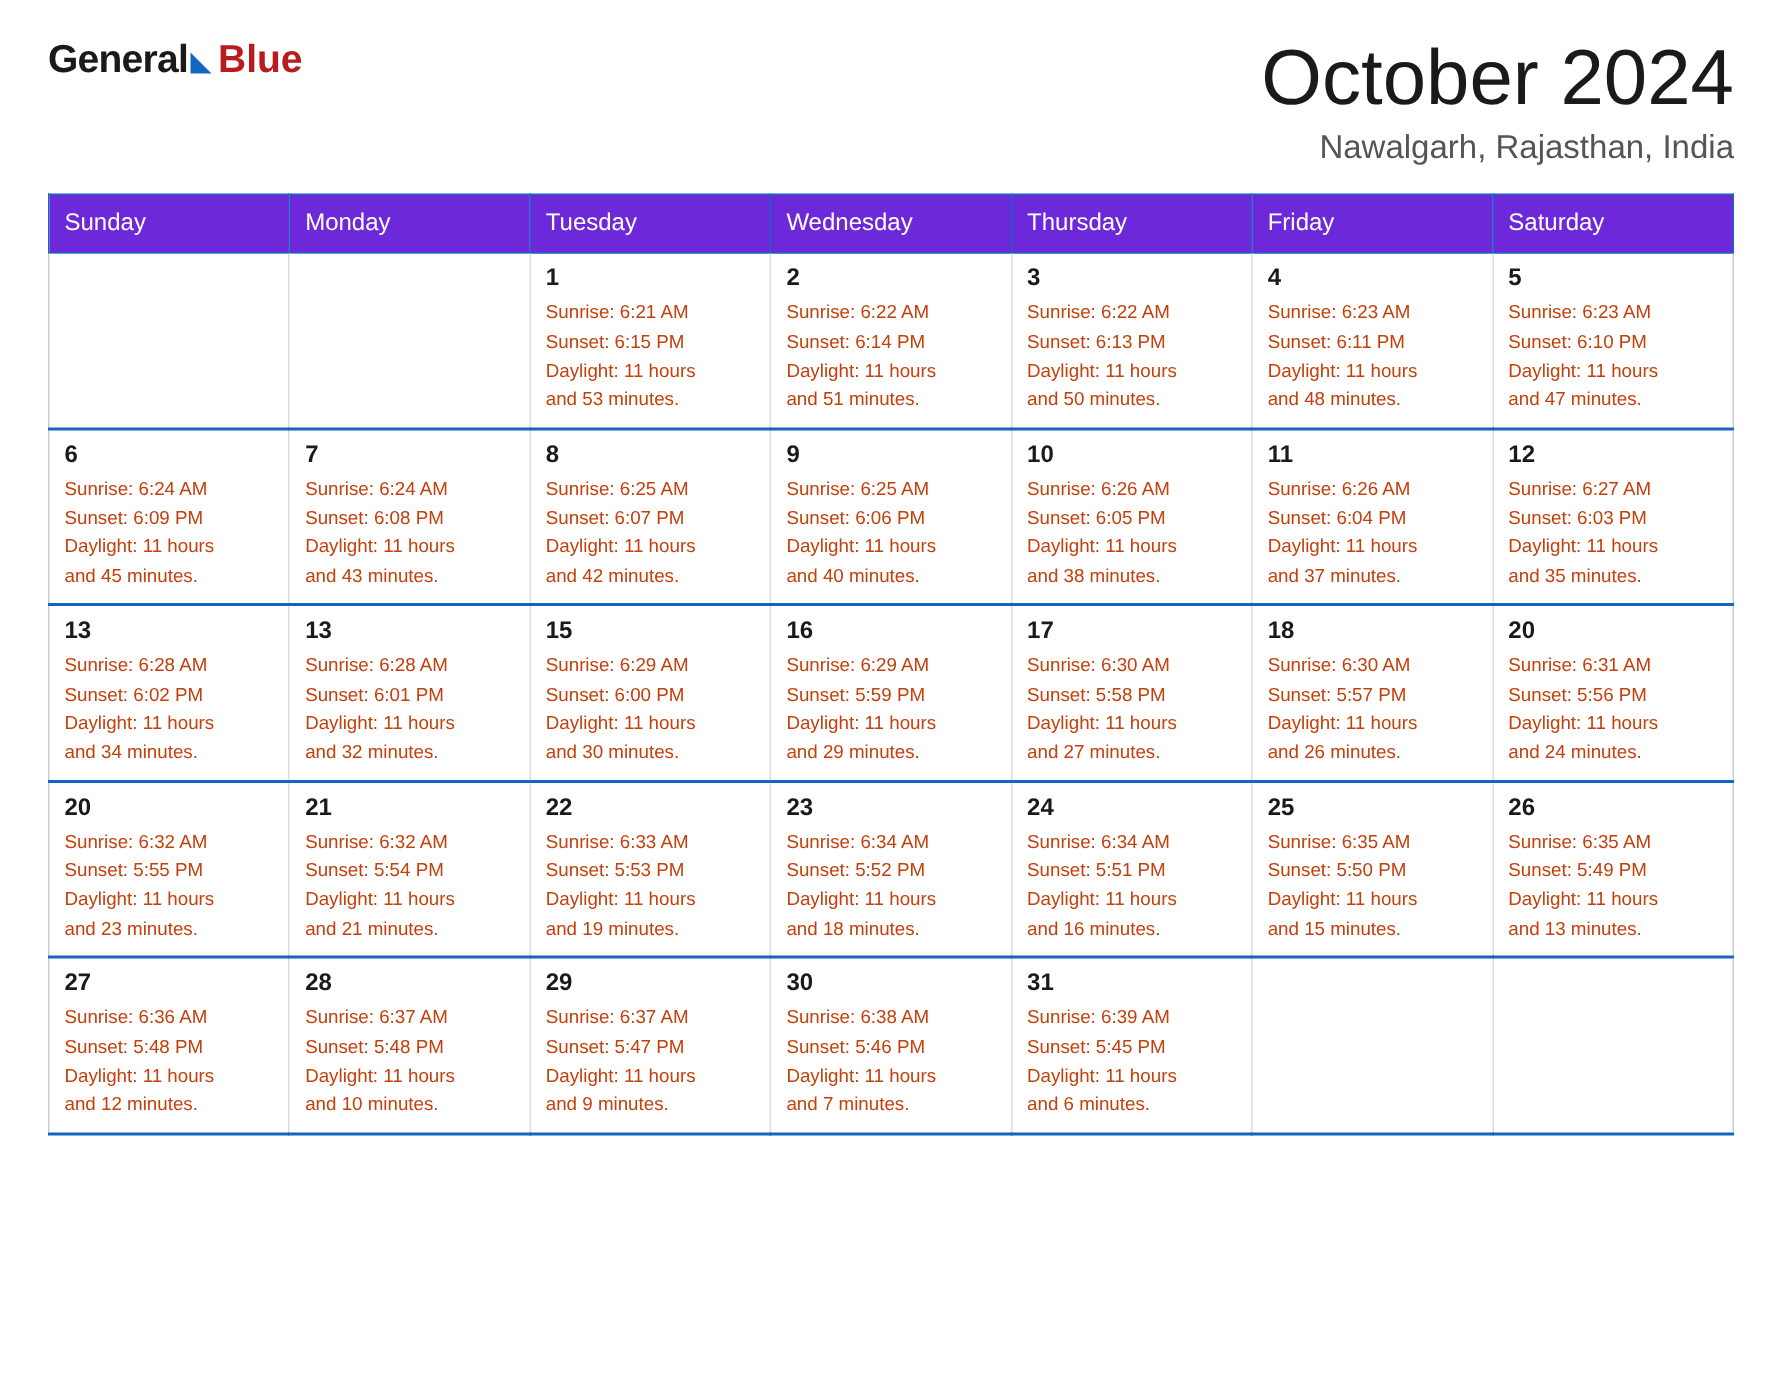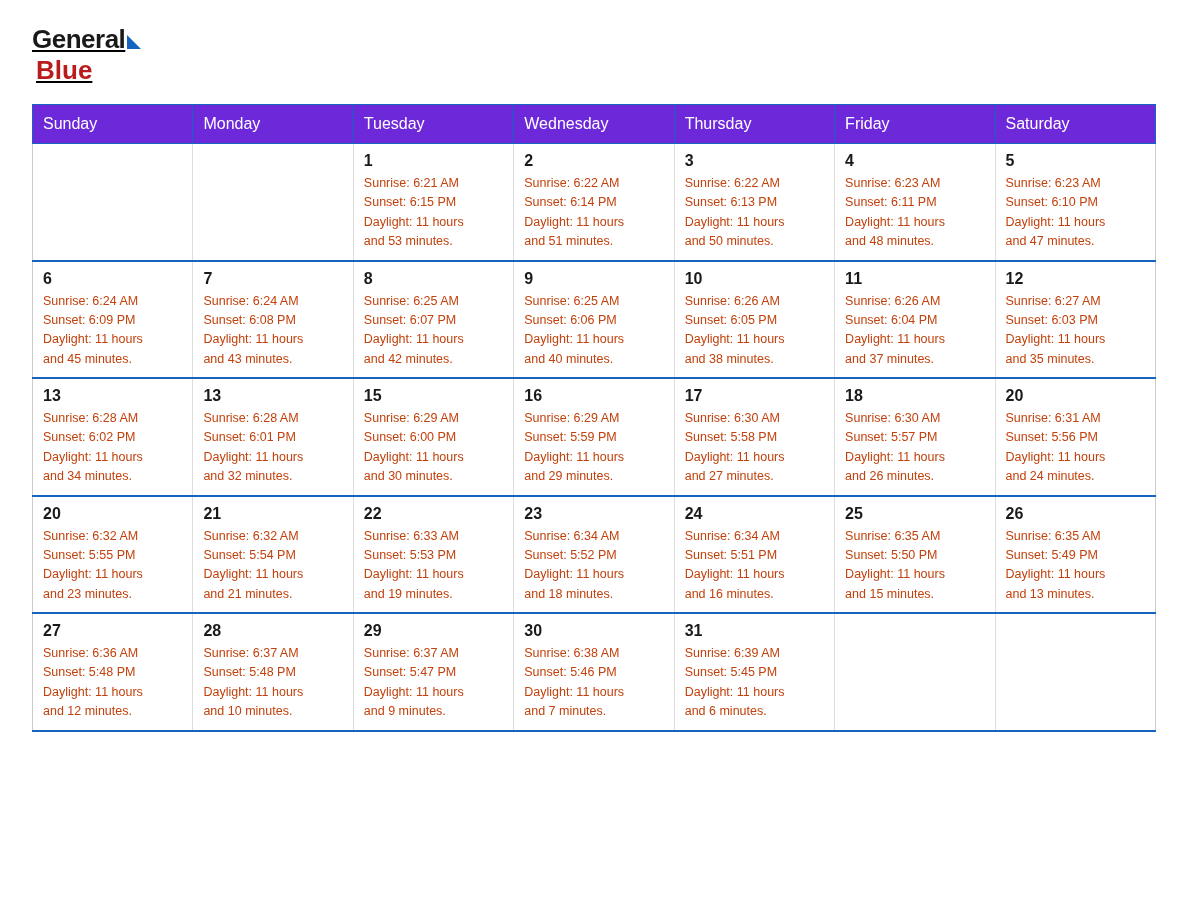--- a/index.html
+++ b/index.html
@@ -11,23 +11,22 @@
       min-height: 918px;
     }
     .header {
       display: flex;
       justify-content: space-between;
       align-items: flex-start;
       margin-bottom: 18px;
     }
     .logo {
       display: flex;
-      flex-direction: column;
+      flex-direction: row;
       align-items: flex-start;
-      text-decoration: underline;
     }
     .logo-top {
       display: flex;
       align-items: center;
     }
     .logo-general {
       font-size: 26px;
       font-weight: bold;
       color: #1a1a1a;
       letter-spacing: -0.5px;
@@ -113,20 +112,24 @@
 </head>
 <body>
 
 <div class="header">
   <div class="logo">
     <div class="logo-top">
       <span class="logo-general">General</span>
       <div class="logo-arrow"></div>
     </div>
     <span class="logo-blue">Blue</span>
+  </div>
+  <div class="title-section">
+    <div class="month-title">October 2024</div>
+    <div class="location-title">Nawalgarh, Rajasthan, India</div>
   </div>
 </div>
 
 <table>
   <thead>
     <tr>
     <th>Sunday</th>
         <th>Monday</th>
         <th>Tuesday</th>
         <th>Wednesday</th>

